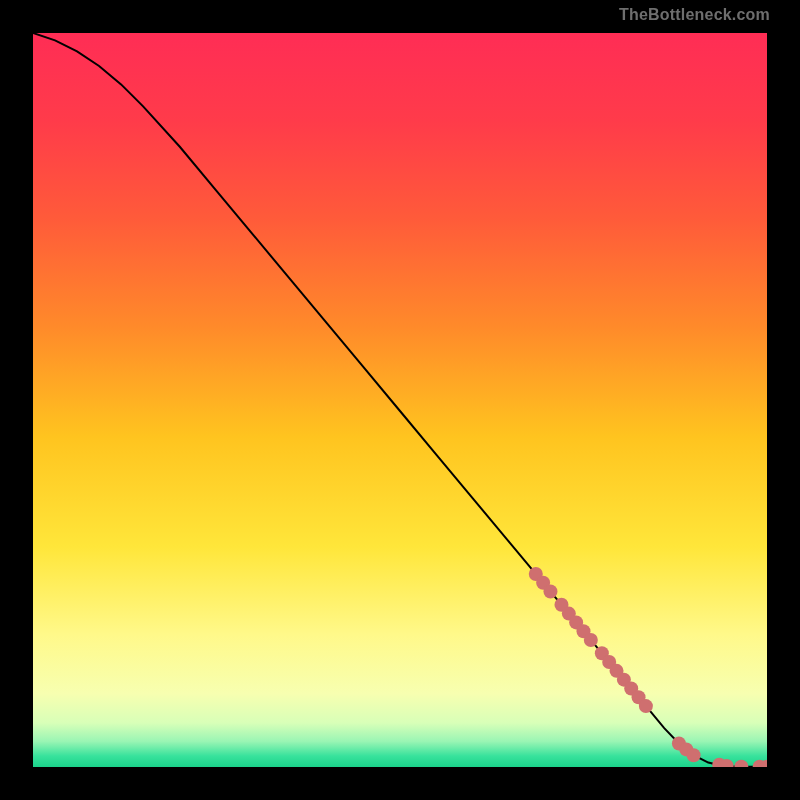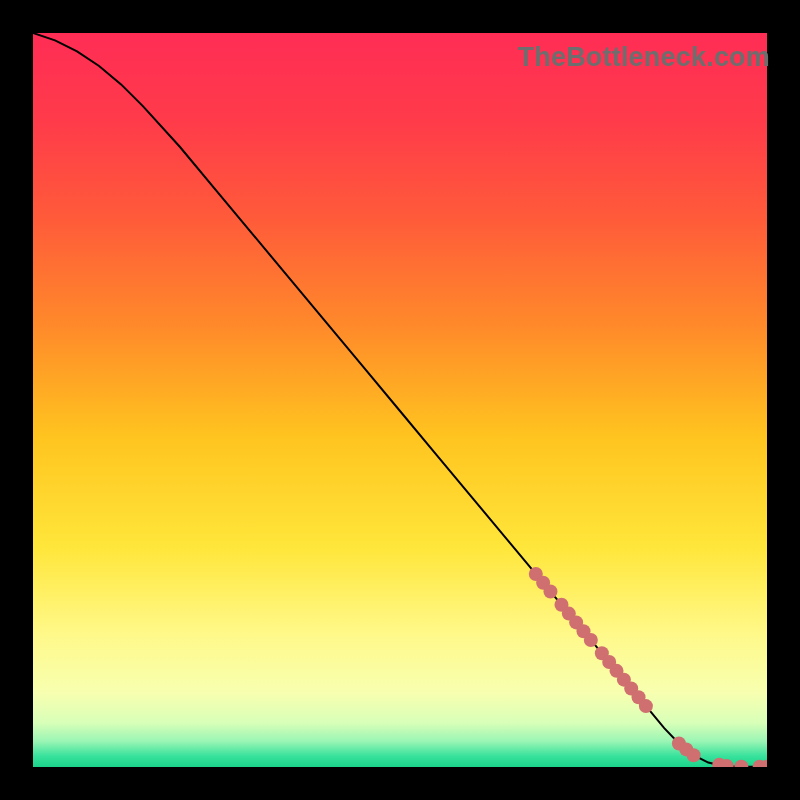--- a/index.html
+++ b/index.html
@@ -29,25 +29,24 @@
   .plot svg {
     display: block;
     width: 734px;
     height: 734px;
   }
   .watermark {
     position: absolute;
     top: 6px;
     right: 30px;
     color: #6e6e6e;
-    font-size: 27px;
+    font-size: 16px;
     font-weight: 600;
     letter-spacing: 0.2px;
     user-select: none;
-    margin-top: 36px;
   }
 </style>
 </head>
 <body>
 
 <div class="frame">
 
   <div class="plot">
     <svg viewBox="0 0 734 734">
       <defs>

